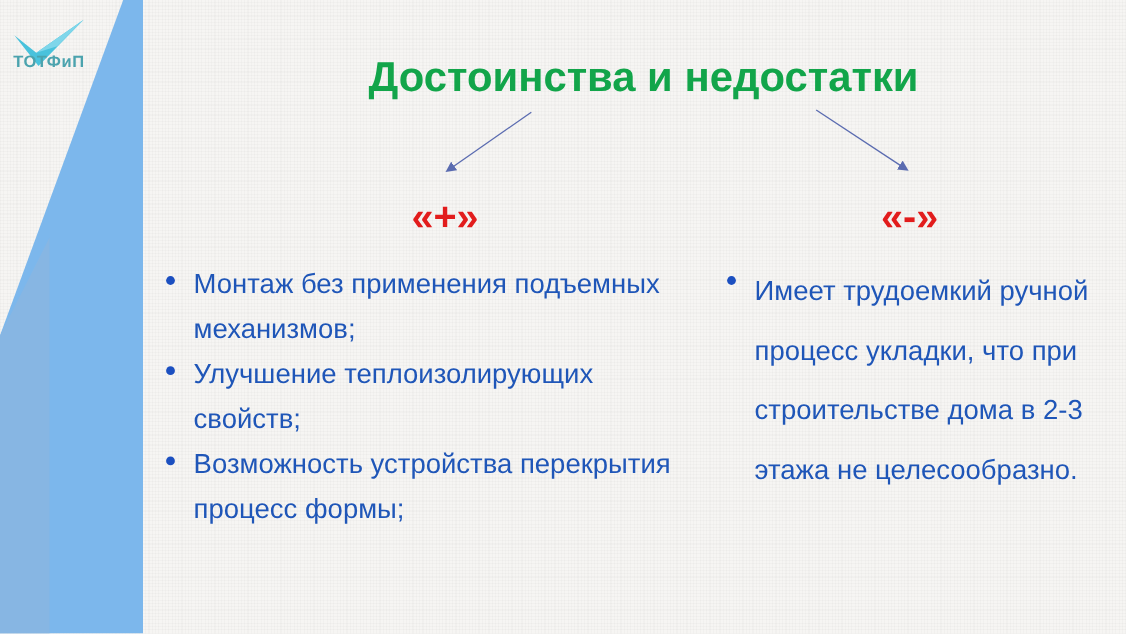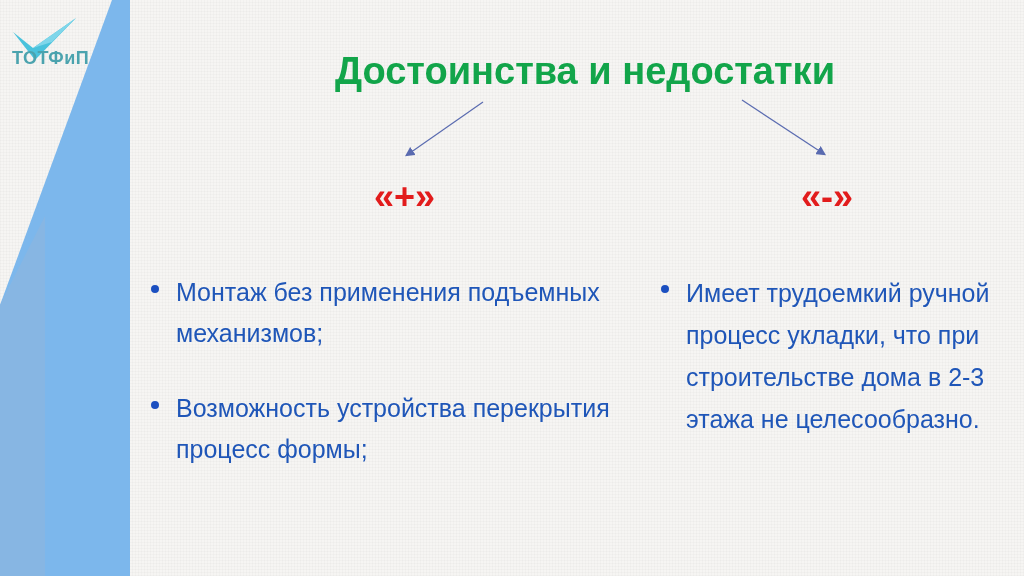--- a/index.html
+++ b/index.html
@@ -8,46 +8,45 @@
     background: #f6f5f3;
     background-image:
       repeating-linear-gradient(0deg, rgba(0,0,0,0.018) 0 1px, transparent 1px 3px),
       repeating-linear-gradient(90deg, rgba(0,0,0,0.018) 0 1px, transparent 1px 3px);
     font-family: "Liberation Sans", "DejaVu Sans", sans-serif;
   }
   .slide { position: absolute; inset: 0; }
   .deco { position: absolute; left: 0; top: 0; width: 140px; height: 576px; }
   .logo { position: absolute; left: 8px; top: 14px; width: 90px; height: 60px; }
   .logo-text {
-    position: absolute; left: 12px; top: 48px; font-size: 18px; font-weight: bold;
+    position: absolute; left: 12px; top: 48px; font-size: 15px; font-weight: bold;
     color: #4ba3ae; letter-spacing: 0.5px;
   }
   .title {
     position: absolute; left: 0; top: 50px; width: 1170px; text-align: center;
     font-size: 38px; font-weight: bold; color: #12a54a;
   }
   .arrows { position: absolute; left: 0; top: 0; width: 1024px; height: 576px; pointer-events: none; }
   .sign {
     position: absolute; top: 176px; font-size: 36px; font-weight: bold; color: #e21c1c;
   }
   .sign.plus { left: 374px; }
   .sign.minus { left: 801px; }
   ul { list-style: none; margin: 0; padding: 0; position: absolute; }
   li {
     position: relative; color: #1f56b8; font-size: 25px; line-height: 41px;
     padding-left: 30px;
-    margin-top: 34px;
   }
   li::before {
     content: ""; position: absolute; left: 5px; top: 13px; width: 8px; height: 8px;
     border-radius: 50%; background: #1b4fc0;
   }
   .pros { left: 146px; top: 238px; width: 490px; }
   .cons { left: 656px; top: 238px; width: 360px; }
-  .cons li { line-height: 42px; }
+  .cons li { line-height: 54px; }
 </style>
 </head>
 <body>
 
 <div class="slide">
 
   <svg class="deco" viewBox="0 0 140 576">
     <polygon points="112,0 130,0 130,576 0,576 0,305" fill="#7cb7ec"></polygon>
     <polygon points="0,305 45,216 45,576 0,576" fill="#88b6e2" opacity="0.9"></polygon>
   </svg>
@@ -68,19 +67,20 @@
     </defs>
     <line x1="483" y1="102" x2="407" y2="155" stroke="#5a6bb0" stroke-width="1.2" marker-end="url(#ah)"></line>
     <line x1="742" y1="100" x2="824" y2="154" stroke="#5a6bb0" stroke-width="1.2" marker-end="url(#ah)"></line>
   </svg>
 
   <div class="sign plus">«+»</div>
   <div class="sign minus">«-»</div>
 
   <ul class="pros">
     <li>Монтаж без применения подъемных механизмов;</li>
+    <li>Улучшение теплоизолирующих свойств;</li>
     <li>Возможность устройства перекрытия процесс формы;</li>
   </ul>
 
   <ul class="cons">
     <li>Имеет трудоемкий ручной процесс укладки, что при строительстве дома в 2-3 этажа не целесообразно.</li>
   </ul>
 </div>
 
 </body></html>

